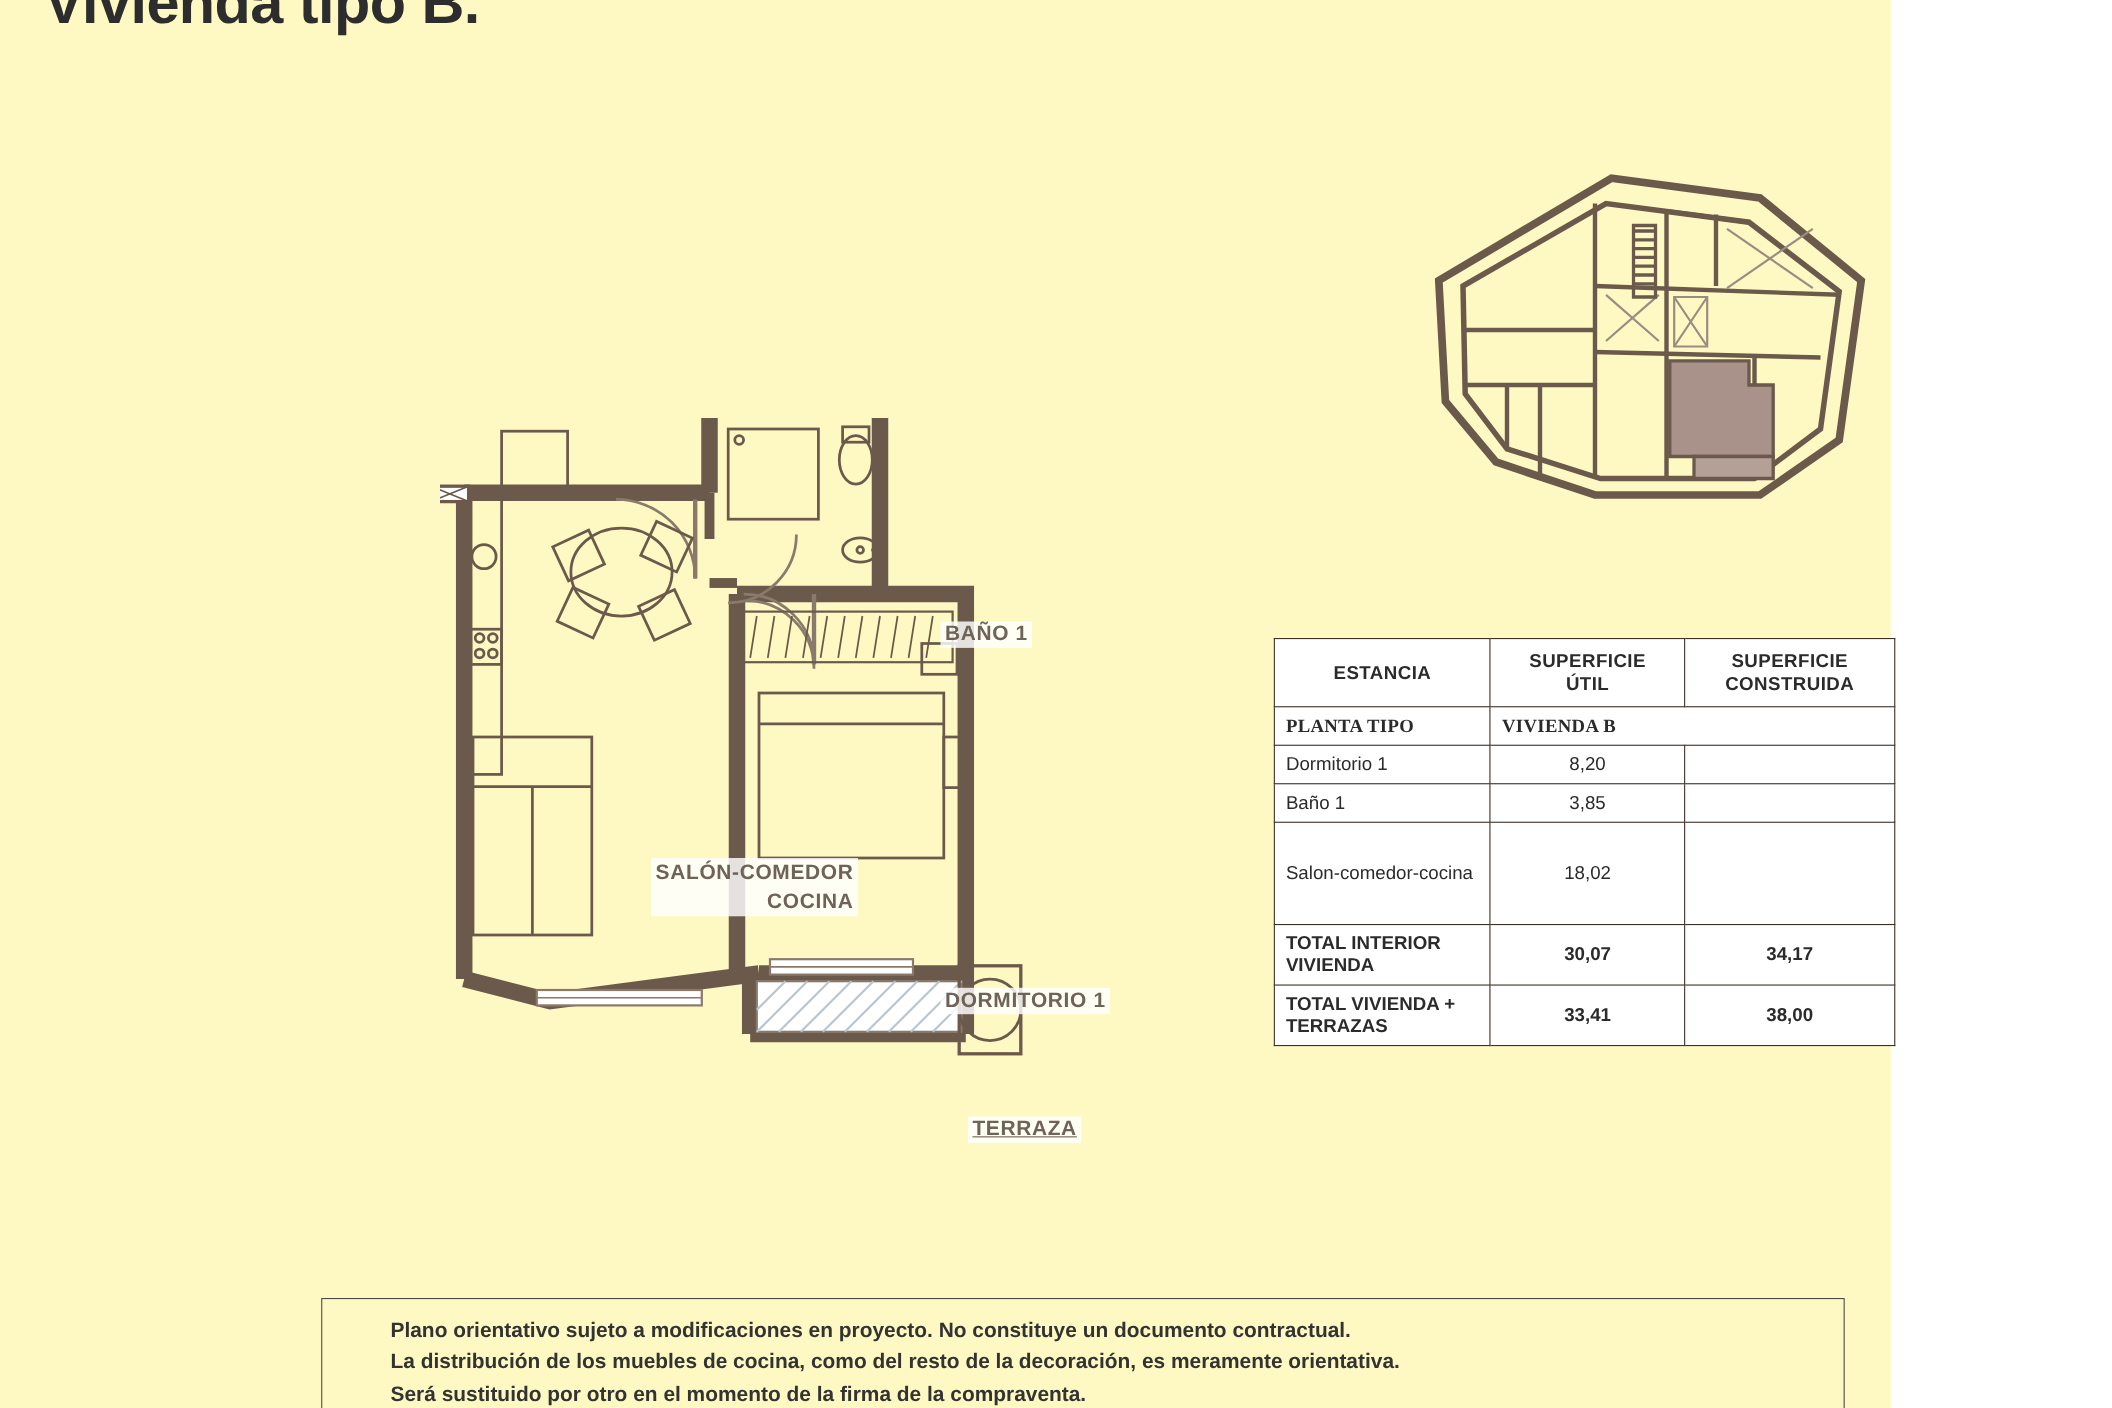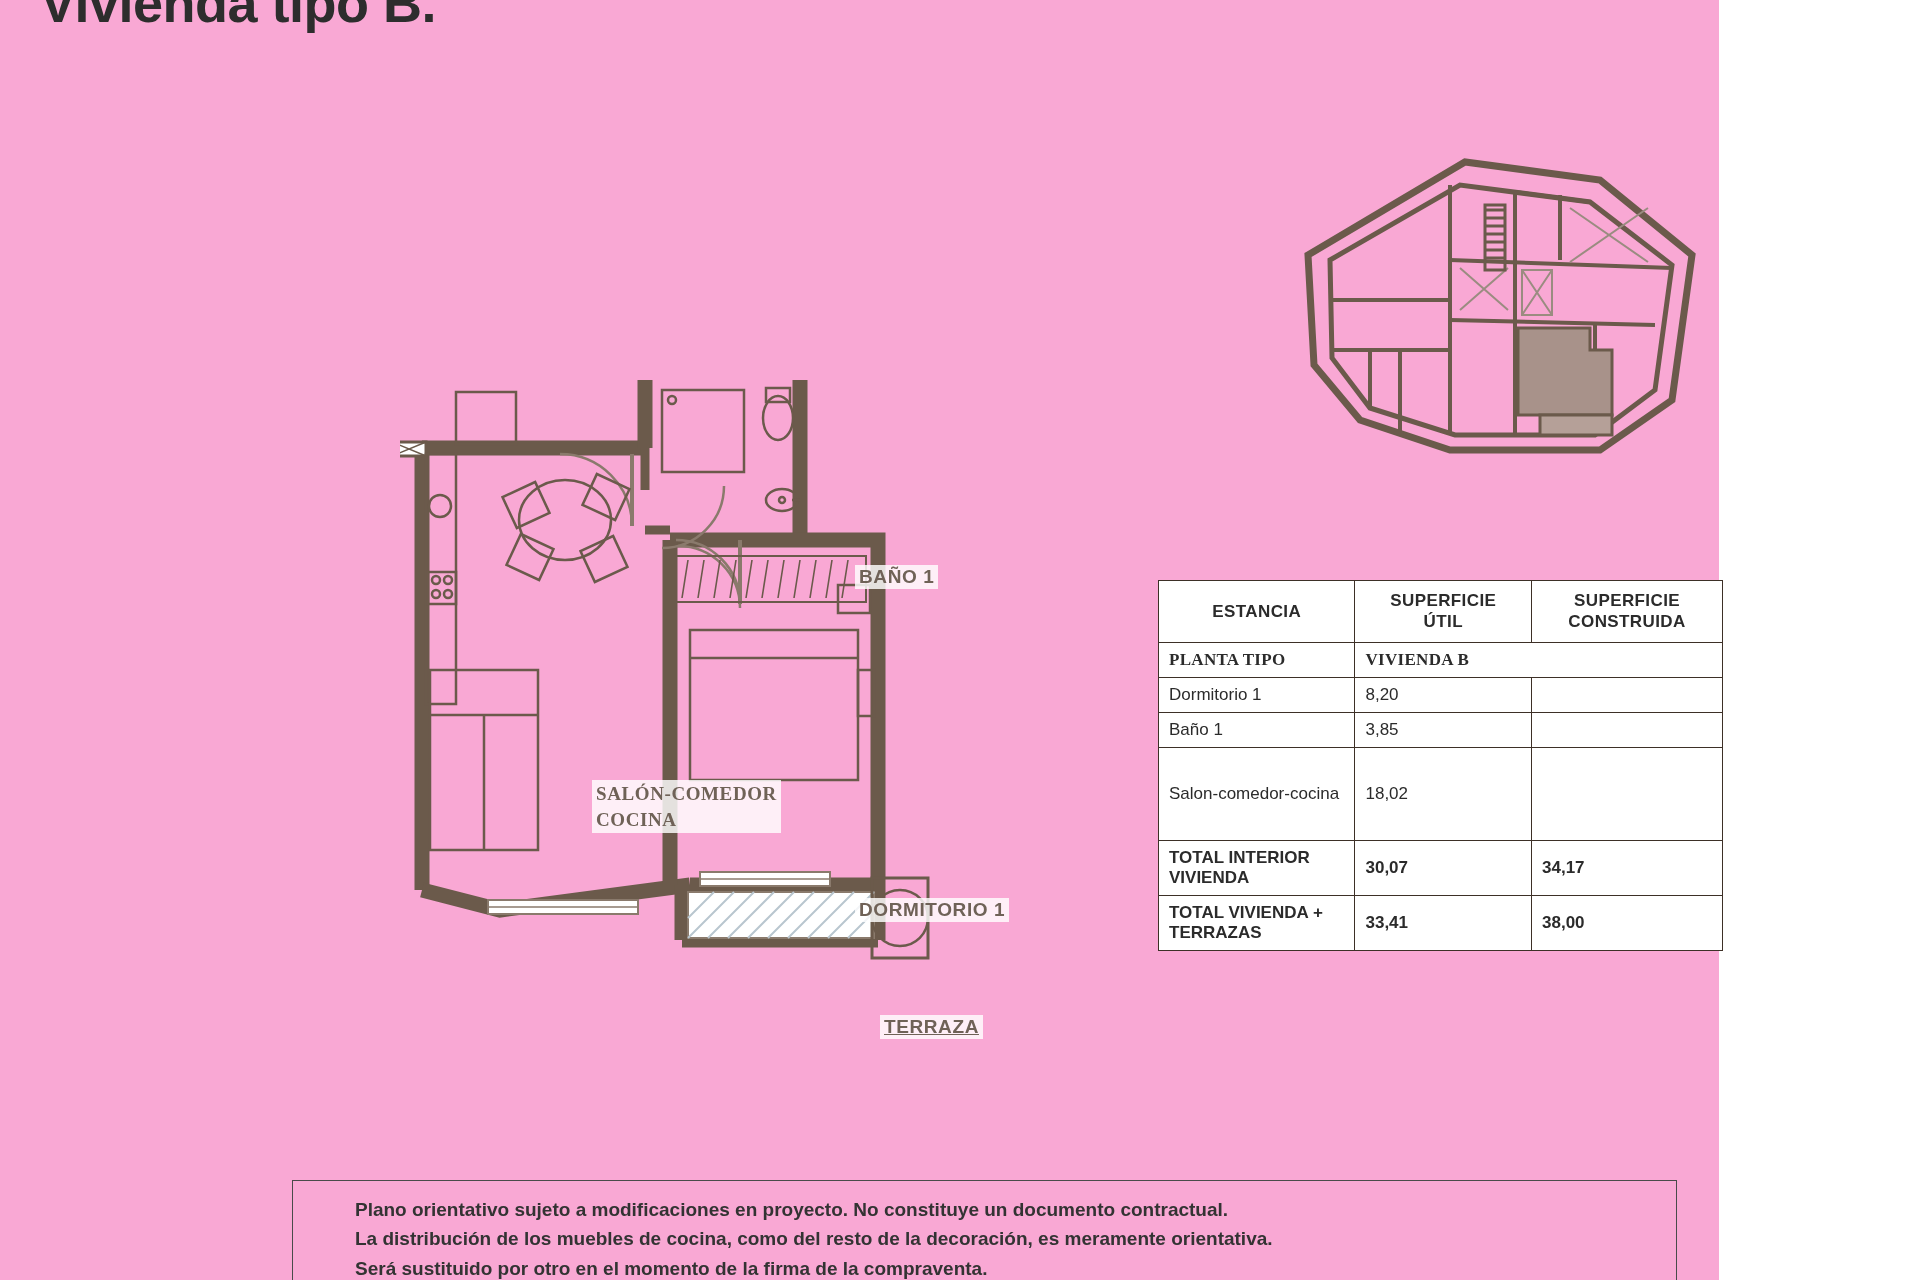--- a/index.html
+++ b/index.html
@@ -12,21 +12,21 @@
     height: 1280px;
     position: relative;
     font-family: "Liberation Sans", sans-serif;
     overflow: hidden;
   }
   .sheet {
     position: absolute;
     left: 0; top: 0;
     width: 1719px;
     height: 1280px;
-    background: #f9a8d4;
+    background: #fef9c3;
   }
   
   #page-title {
     position: absolute;
     left: 40px;
     top: -28px;
     font-size: 54px;
     font-weight: bold;
     color: #2d2d2d;
     letter-spacing: -0.5px;
@@ -45,21 +45,21 @@
     position: absolute;
     color: #6f6257;
     font-weight: bold;
     letter-spacing: 0.6px;
     font-size: 19px;
     background: rgba(255,255,255,0.82);
     padding: 1px 4px;
     white-space: nowrap;
   }
   #label-bano      { left: 855px; top: 565px; }
-  #label-salon     { left: 592px; top: 780px; text-align: left; line-height: 1.35; font-family: Liberation Serif, serif; }
+  #label-salon     { left: 592px; top: 780px; text-align: right; line-height: 1.35; }
   #label-dormitorio{ left: 855px; top: 898px; }
   #label-terraza   { left: 880px; top: 1015px; text-decoration: underline; }
 
   
   #surface-table {
     position: absolute;
     left: 1158px;
     top: 580px;
     width: 565px;
     border-collapse: collapse;
@@ -78,21 +78,21 @@
     text-align: center;
     letter-spacing: 0.4px;
     line-height: 1.25;
     padding: 9px 6px;
   }
   .col-name  { width: 200px; }
   .col-util  { width: 175px; text-align: center; }
   .col-const { width: 190px; text-align: center; }
   .row-head td { font-weight: bold; letter-spacing: 0.3px; font-family: Liberation Serif, serif; }
   .row-total td { font-weight: bold; }
-  .cell-num { text-align: left; }
+  .cell-num { text-align: center; }
   .tall-row td { height: 78px; }
 
   
   #disclaimer {
     position: absolute;
     left: 292px;
     top: 1180px;
     width: 1385px;
     border: 1.5px solid #4a4a4a;
     padding: 14px 20px 19px 62px;

